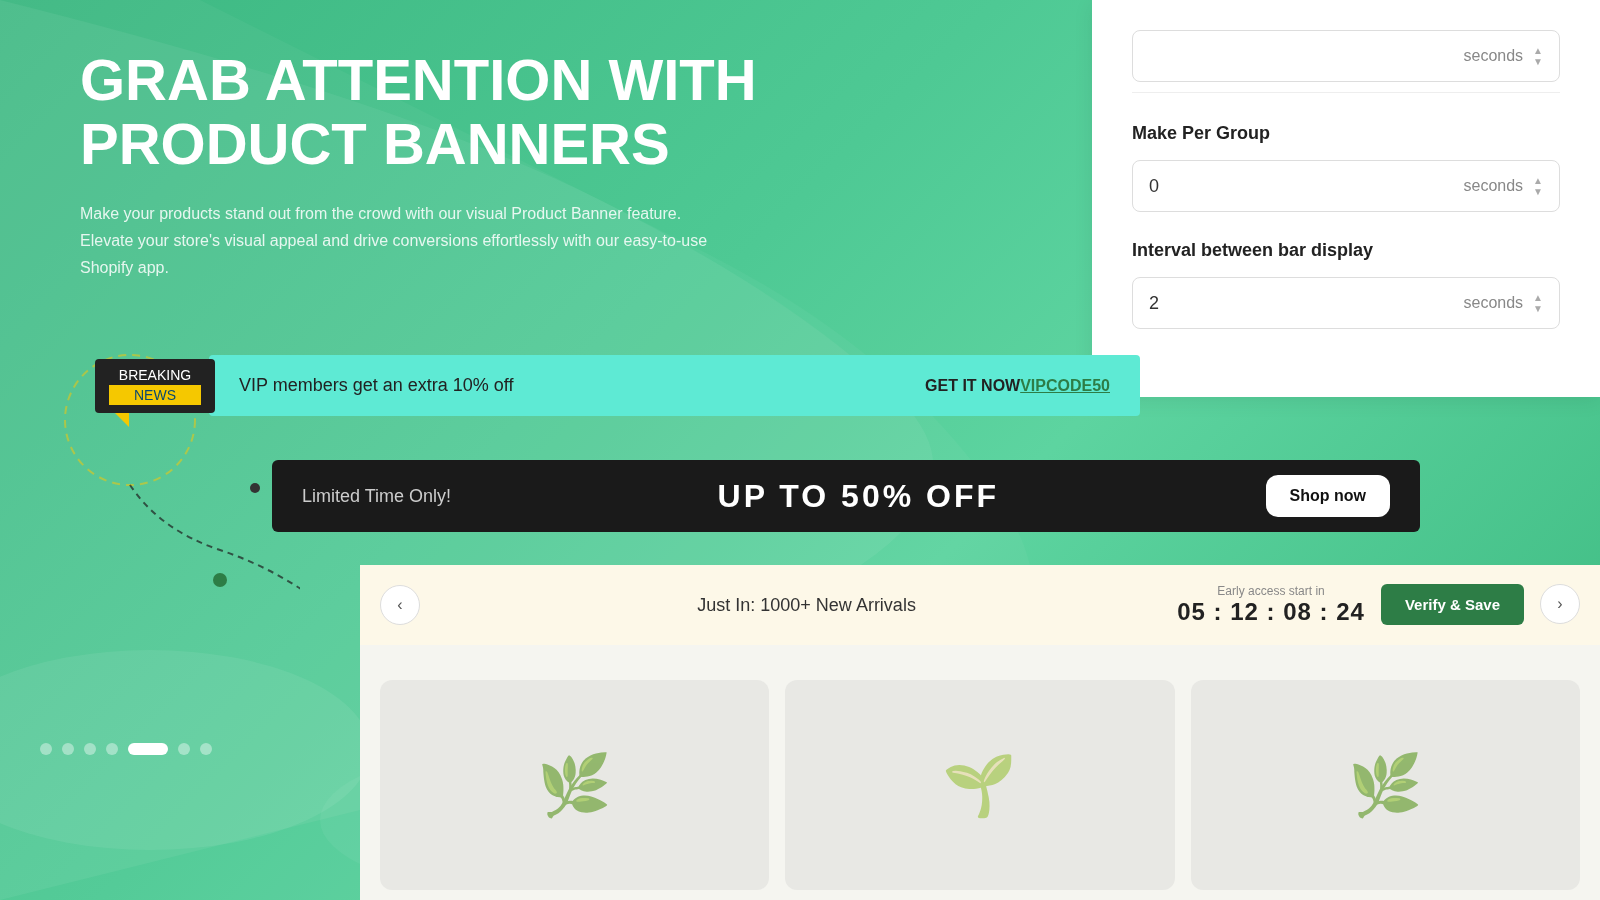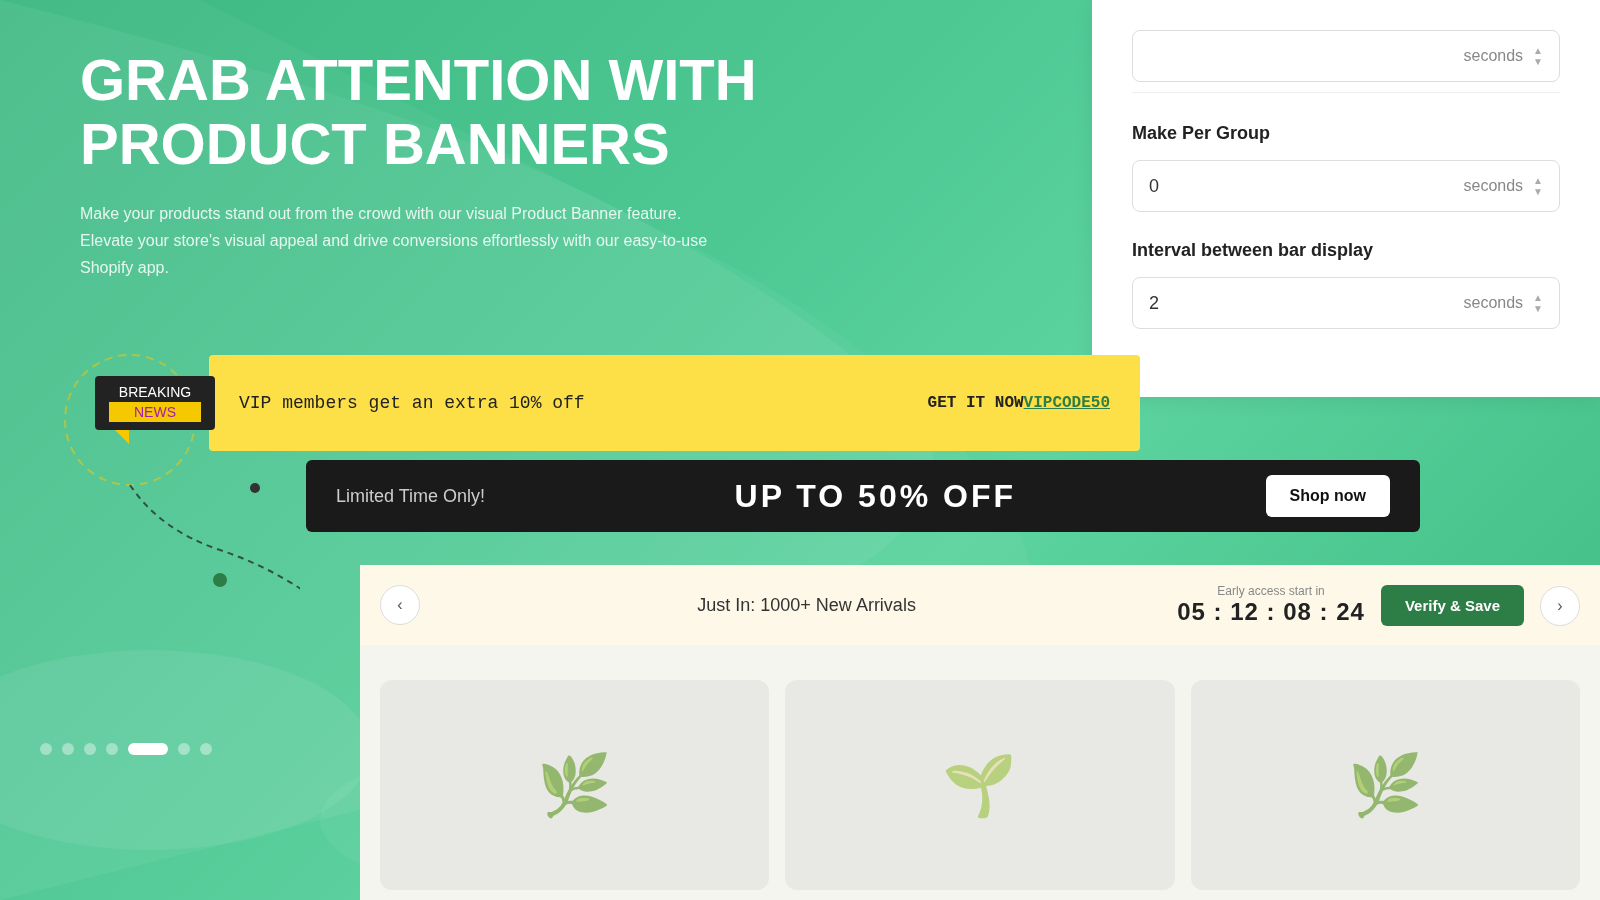--- a/index.html
+++ b/index.html
@@ -146,29 +146,28 @@
     }
 
     .breaking-tag .news-line {
       background: #f0c800;
       color: #222;
       display: block;
       margin-top: 2px;
     }
 
     .banner-yellow {
-      background: #fde047;
+      background: #5eead4;
       flex: 1;
       display: flex;
       align-items: center;
       justify-content: space-between;
-      padding: 38px 30px;
+      padding: 20px 30px;
       border-radius: 4px;
       margin-left: -4px;
-      font-family: Liberation Mono, monospace;
     }
 
     .banner-text {
       font-size: 18px;
       color: #222;
       font-weight: 500;
     }
 
     .banner-cta {
       display: flex;
@@ -186,21 +185,21 @@
       font-weight: 700;
       color: #2d7d46;
       text-decoration: underline;
       text-align: right;
     }
 
     
     .dark-banner {
       position: absolute;
       top: 460px;
-      left: 306px;
+      left: 272px;
       right: 180px;
       background: #1a1a1a;
       border-radius: 6px;
       display: flex;
       align-items: center;
       padding: 0 30px;
       height: 72px;
       z-index: 10;
       justify-content: space-between;
     }
@@ -219,21 +218,21 @@
     }
 
     .shop-now-btn {
       background: white;
       color: #111;
       border: none;
       padding: 12px 24px;
       font-size: 16px;
       font-weight: 600;
       cursor: pointer;
-      border-radius: 6px;
+      border-radius: 12px;
     }
 
     
     .arrivals-banner {
       position: absolute;
       top: 565px;
       left: 360px;
       right: 0;
       background: #fdf8e8;
       height: 80px;
@@ -260,21 +259,21 @@
     }
 
     .arrivals-text {
       font-size: 18px;
       color: #333;
       margin-left: 16px;
     }
 
     .arrivals-right {
       display: flex;
-      align-items: flex-end;
+      align-items: flex-start;
       gap: 16px;
     }
 
     .early-access {
       text-align: center;
     }
 
     .early-label {
       font-size: 12px;
       color: #888;
@@ -438,21 +437,21 @@
   <polygon points="265,255 278,265 267,273" fill="rgba(30,30,30,0.7)"></polygon>
 
   <circle cx="195" cy="138" r="5" fill="#333"></circle>
   <circle cx="160" cy="230" r="7" fill="#2d7d46"></circle>
 </svg>
 
 <div class="breaking-news-banner">
   <div style="position:relative;z-index:2;margin-right:-2px;">
     <div class="breaking-tag">
       <span>BREAKING</span>
-      <span class="news-line" style="background:#f5c800;color:#a21caf;display:block;padding:2px 12px;">NEWS</span>
+      <span class="news-line" style="background:#f5c800;color:#0c4a6e;display:block;padding:2px 12px;">NEWS</span>
       
     </div>
 
     <div style="position:absolute;bottom:-14px;left:20px;width:0;height:0;border-left:14px solid transparent;border-right:0 solid transparent;border-top:14px solid #f5c800;"></div>
   </div>
   <div class="banner-yellow">
     <span class="banner-text">VIP members get an extra 10% off</span>
     <div class="banner-cta">
       <span class="get-it-now">GET IT NOW</span>
       <span class="vip-code">VIPCODE50</span>

